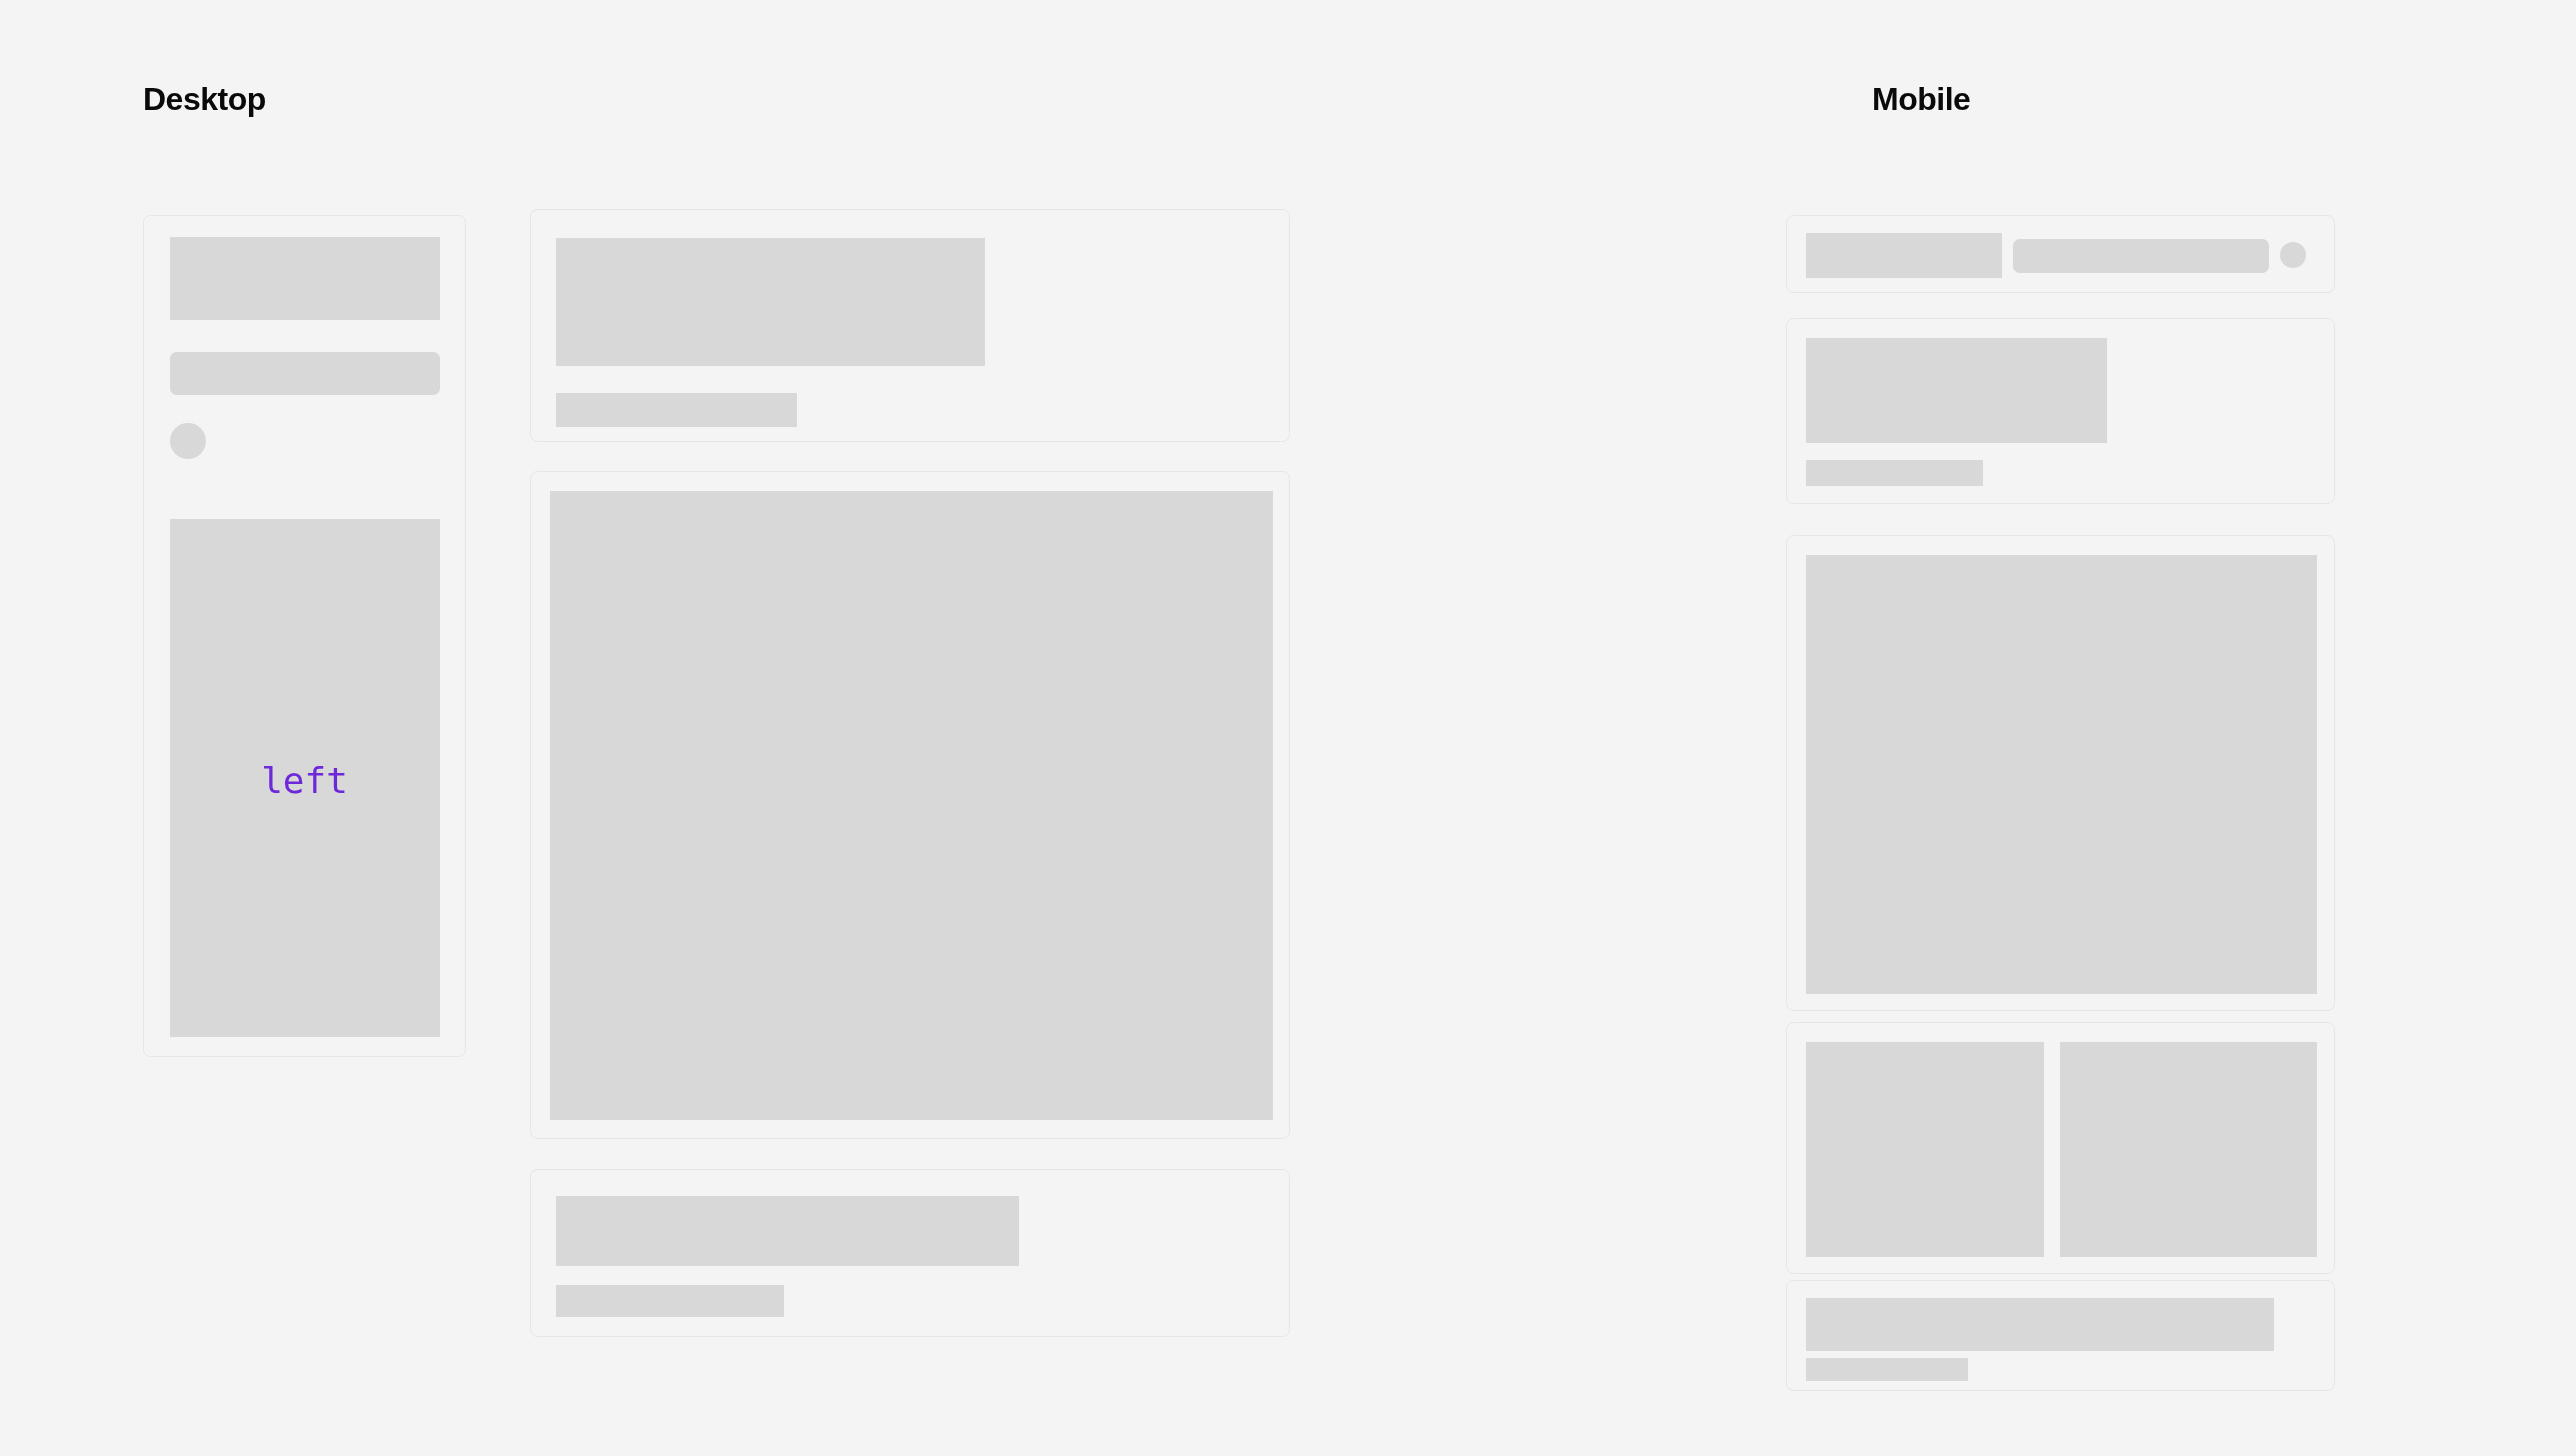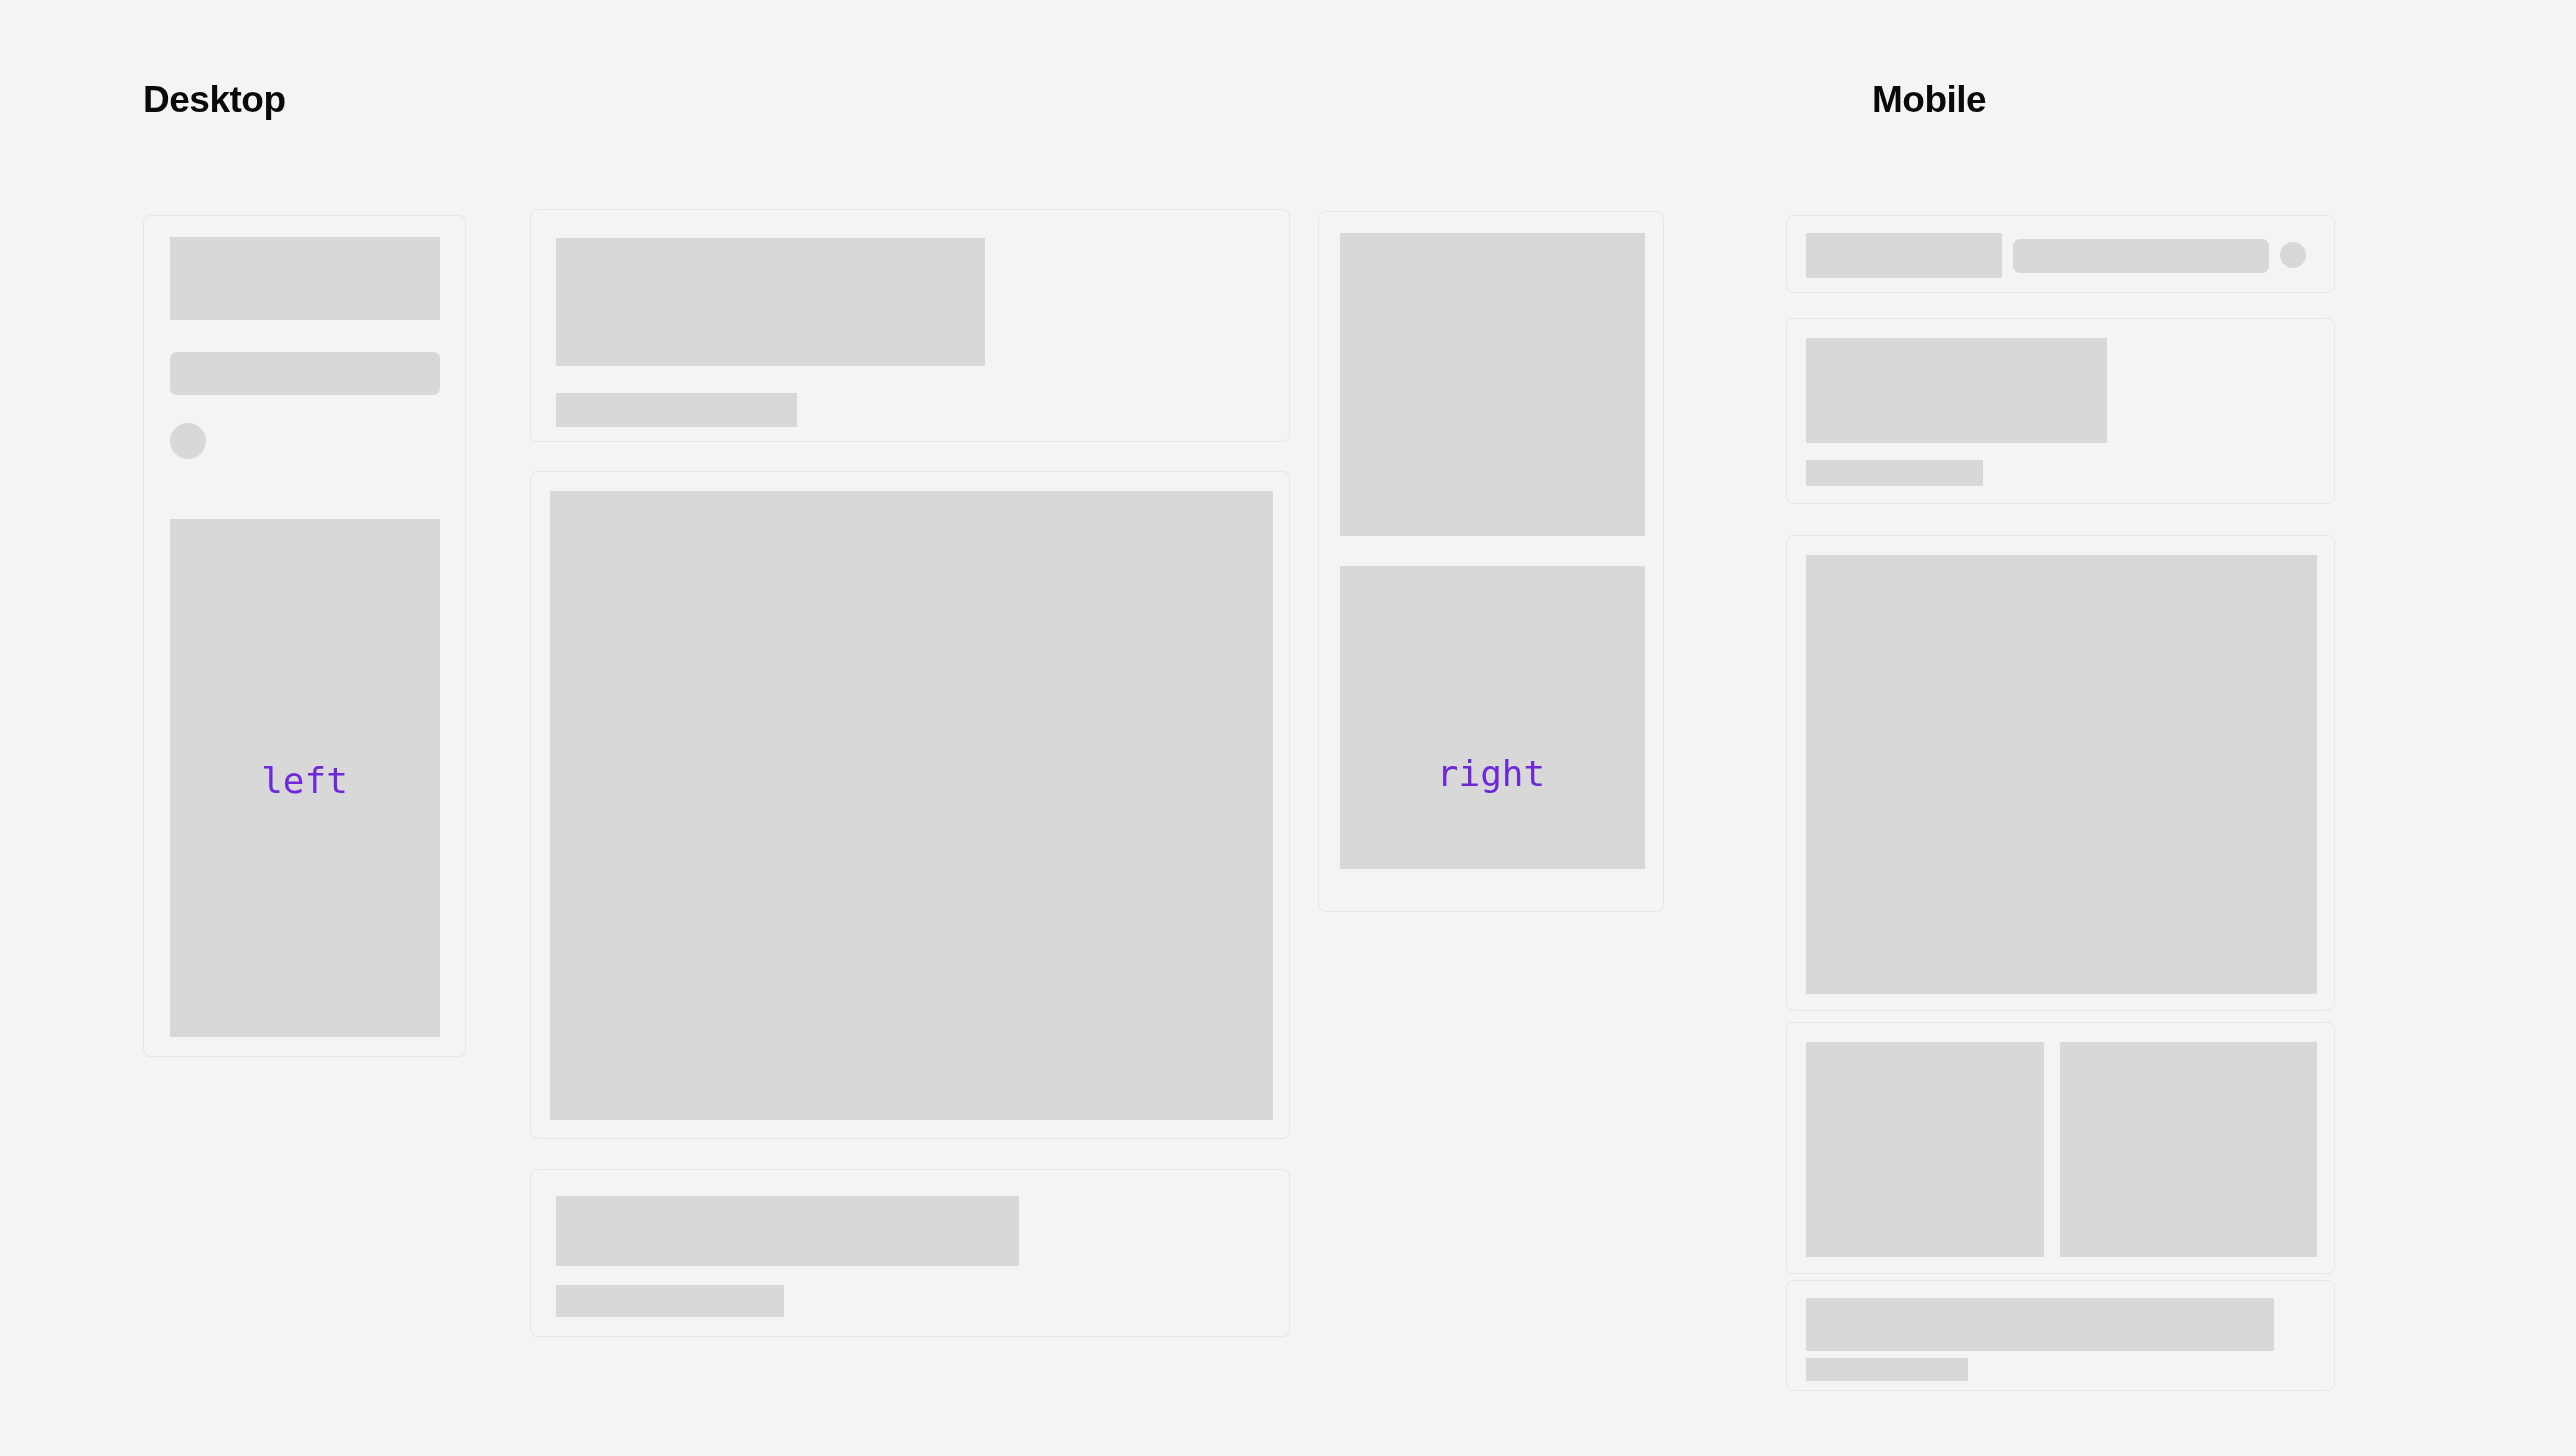--- a/index.html
+++ b/index.html
@@ -17,21 +17,21 @@
     width: 2576px;
     height: 1456px;
     background: #f4f4f4;
   }
 
   
   .section-title {
     position: absolute;
     font-family: "Liberation Sans", sans-serif;
     font-weight: bold;
-    font-size: 37px;
+    font-size: 32px;
     line-height: 49px;
     color: #0a0a0a;
     letter-spacing: -0.5px;
     white-space: nowrap;
   }
   .title-desktop { left: 143px; top: 75px; }
   .title-mobile  { left: 1872px; top: 75px; }
 
   
   .card {
@@ -91,25 +91,20 @@
     <div class="ph" style="left:19px; top:19px; width:723px; height:629px;"></div>
     <div class="slot-label" style="top:784px; height:41px; position:absolute;">pageBody</div>
   </div>
 
   <div class="card" style="left:530px; top:1169px; width:760px; height:168px;">
     <div class="ph" style="left:24.5px; top:26px; width:463px; height:70px;"></div>
     <div class="ph" style="left:24.5px; top:115px; width:228px; height:32px;"></div>
 
   </div>
 
-  <div class="card" style="left:1318px; top:211px; width:346px; height:701px;">
-    <div class="ph" style="left:21px; top:21px; width:305px; height:303px;"></div>
-    <div class="ph" style="left:21px; top:354px; width:305px; height:303px;"></div>
-    <div class="slot-label" style="top:541px; height:41px; position:absolute;">right</div>
-  </div>
 
   <div class="section-title title-mobile">Mobile</div>
 
   <div class="card" style="left:1786px; top:215px; width:549px; height:78px;">
     <div class="ph" style="left:19px; top:17px; width:196px; height:45px;"></div>
     <div class="ph rounded" style="left:226px; top:22.6px; width:256px; height:34px;"></div>
     <div class="ph circle" style="left:493px; top:26px; width:26px; height:26px;"></div>
     <div class="slot-label small" style="top:241px; height:26px; position:absolute;">left</div>
   </div>
 

